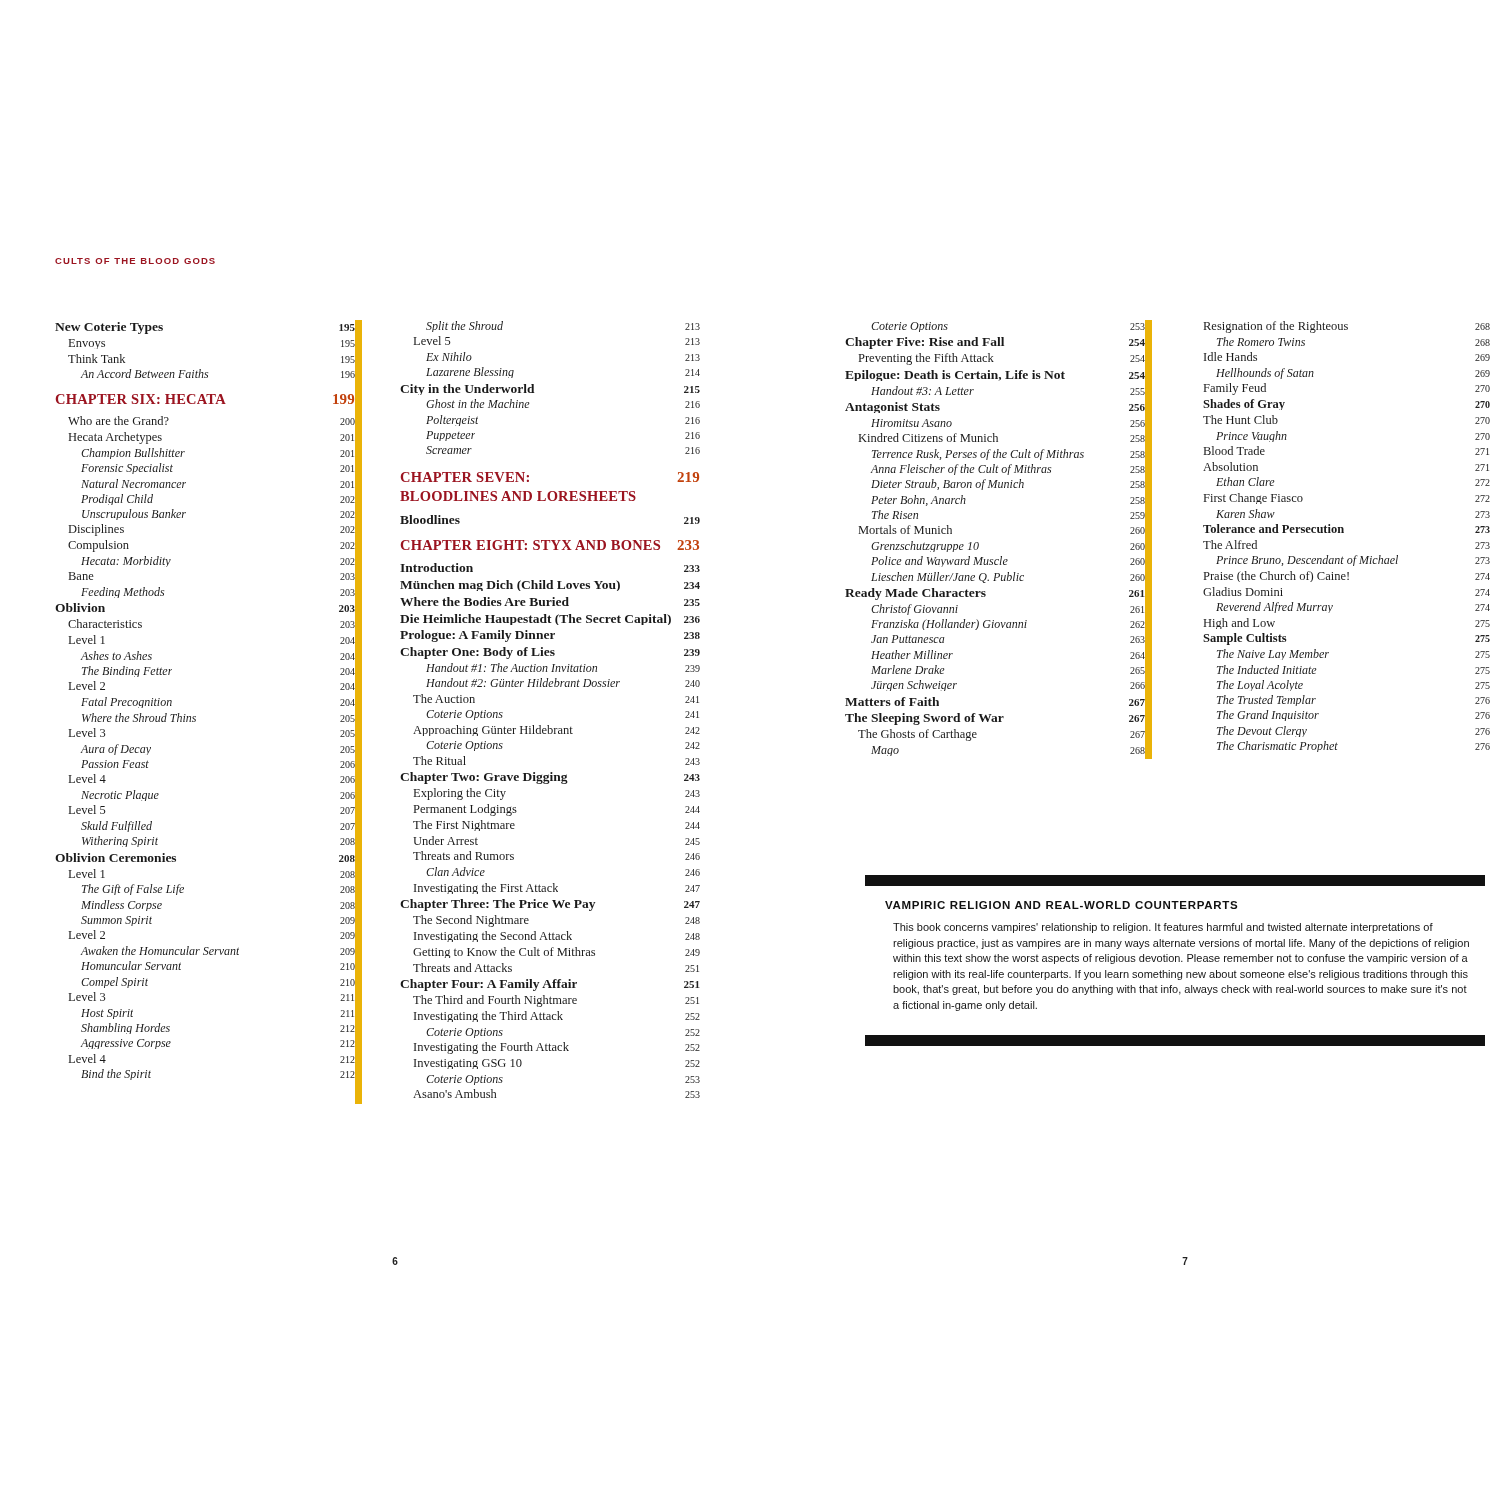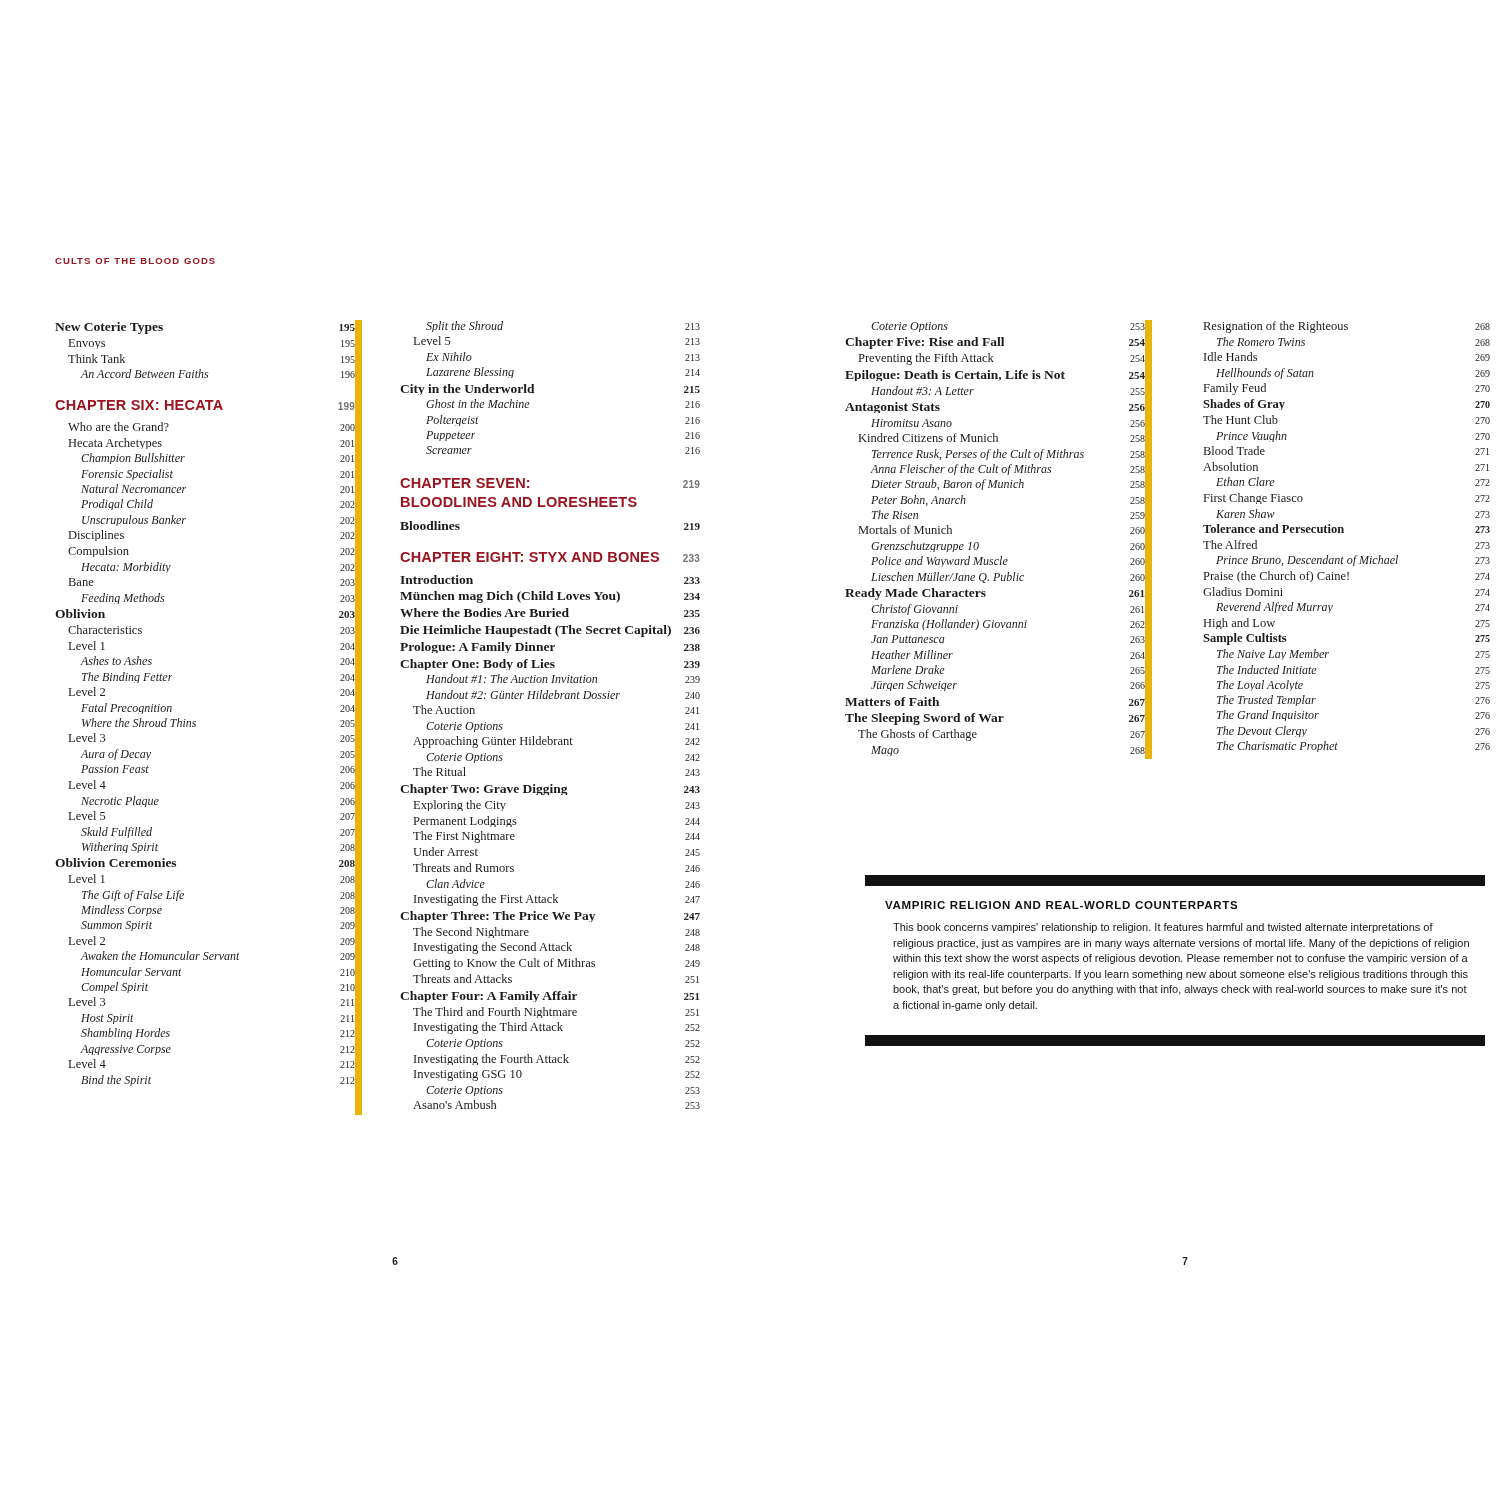--- a/index.html
+++ b/index.html
@@ -72,28 +72,28 @@
   }
 
   
   .lvl0 .t{font-size:13.5px;}
   .lvl0 .p{font-size:11px;}
   .lvl1 .t{font-size:12.5px;padding-left:13px;}
   .lvl2 .t{font-size:12px;font-style:italic;padding-left:26px;}
 
   .chapter{
     color:#9b1420;
-    font-family:Liberation Sans, sans-serif;
+    font-family:Liberation Serif, serif;
     font-weight:bold;
     letter-spacing:0.2px;
-    margin-top:18px;
+    margin-top:12px;
     margin-bottom:8px;
   }
   .chapter .t{font-size:14.5px;padding-left:0;}
-  .chapter .p{font-size:10px;color:#737373;font-weight:bold;}
+  .chapter .p{font-size:15px;color:#c2410c;font-weight:bold;}
 
   .bold .t{font-weight:bold;}
   .bold .p{font-weight:bold;}
 
   .folio{
     position:absolute;
     bottom:-12px;
     width:680px;
     text-align:center;
     font-family:"Liberation Sans", sans-serif;

